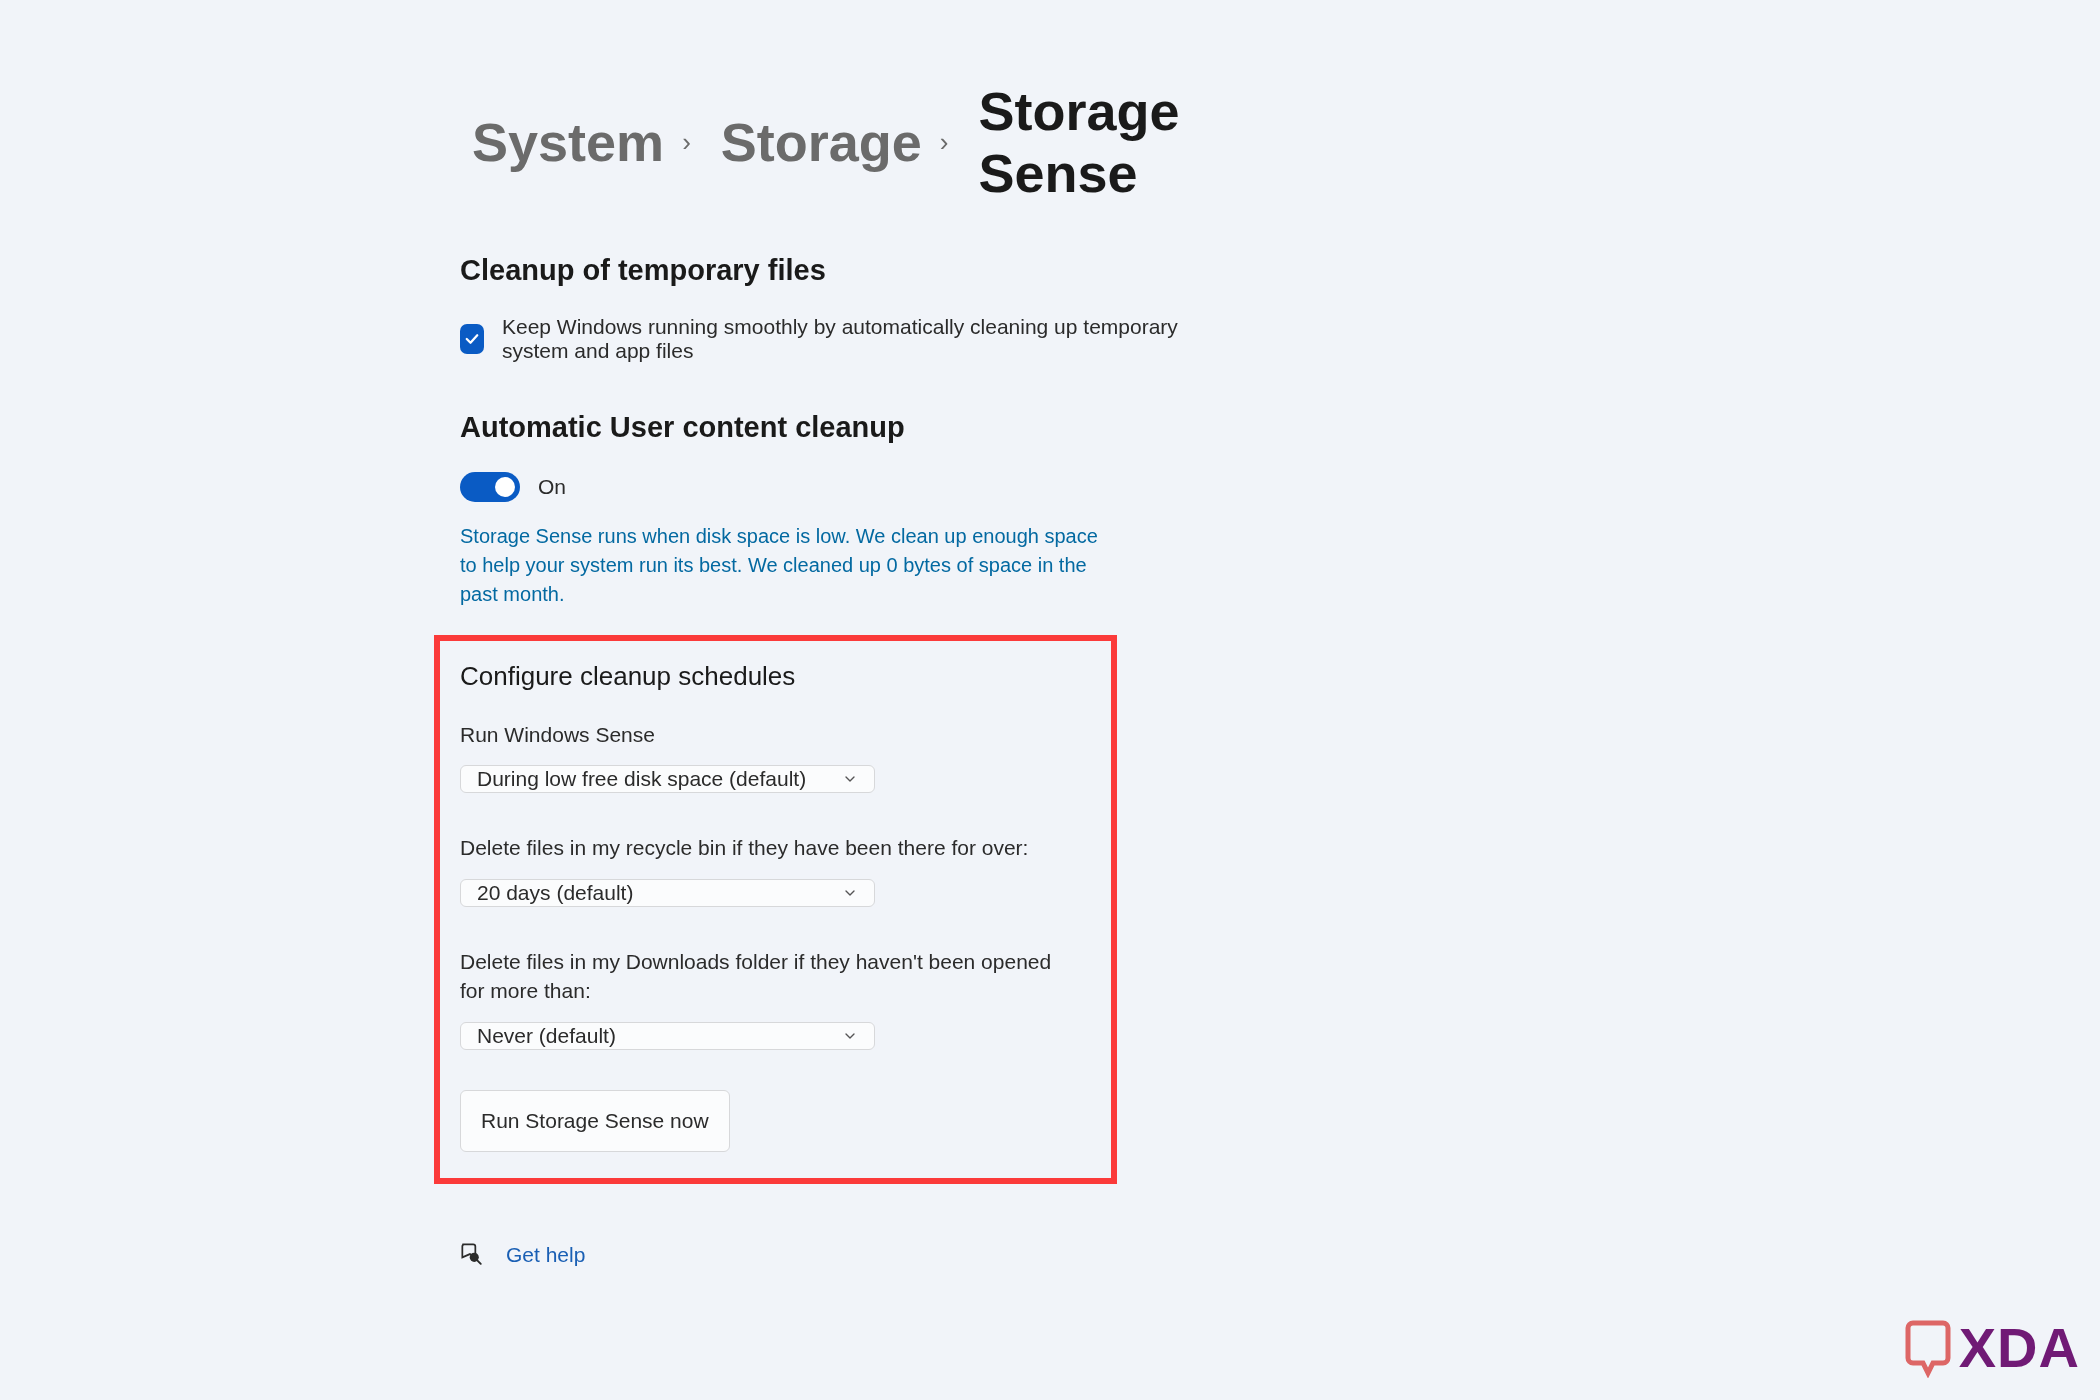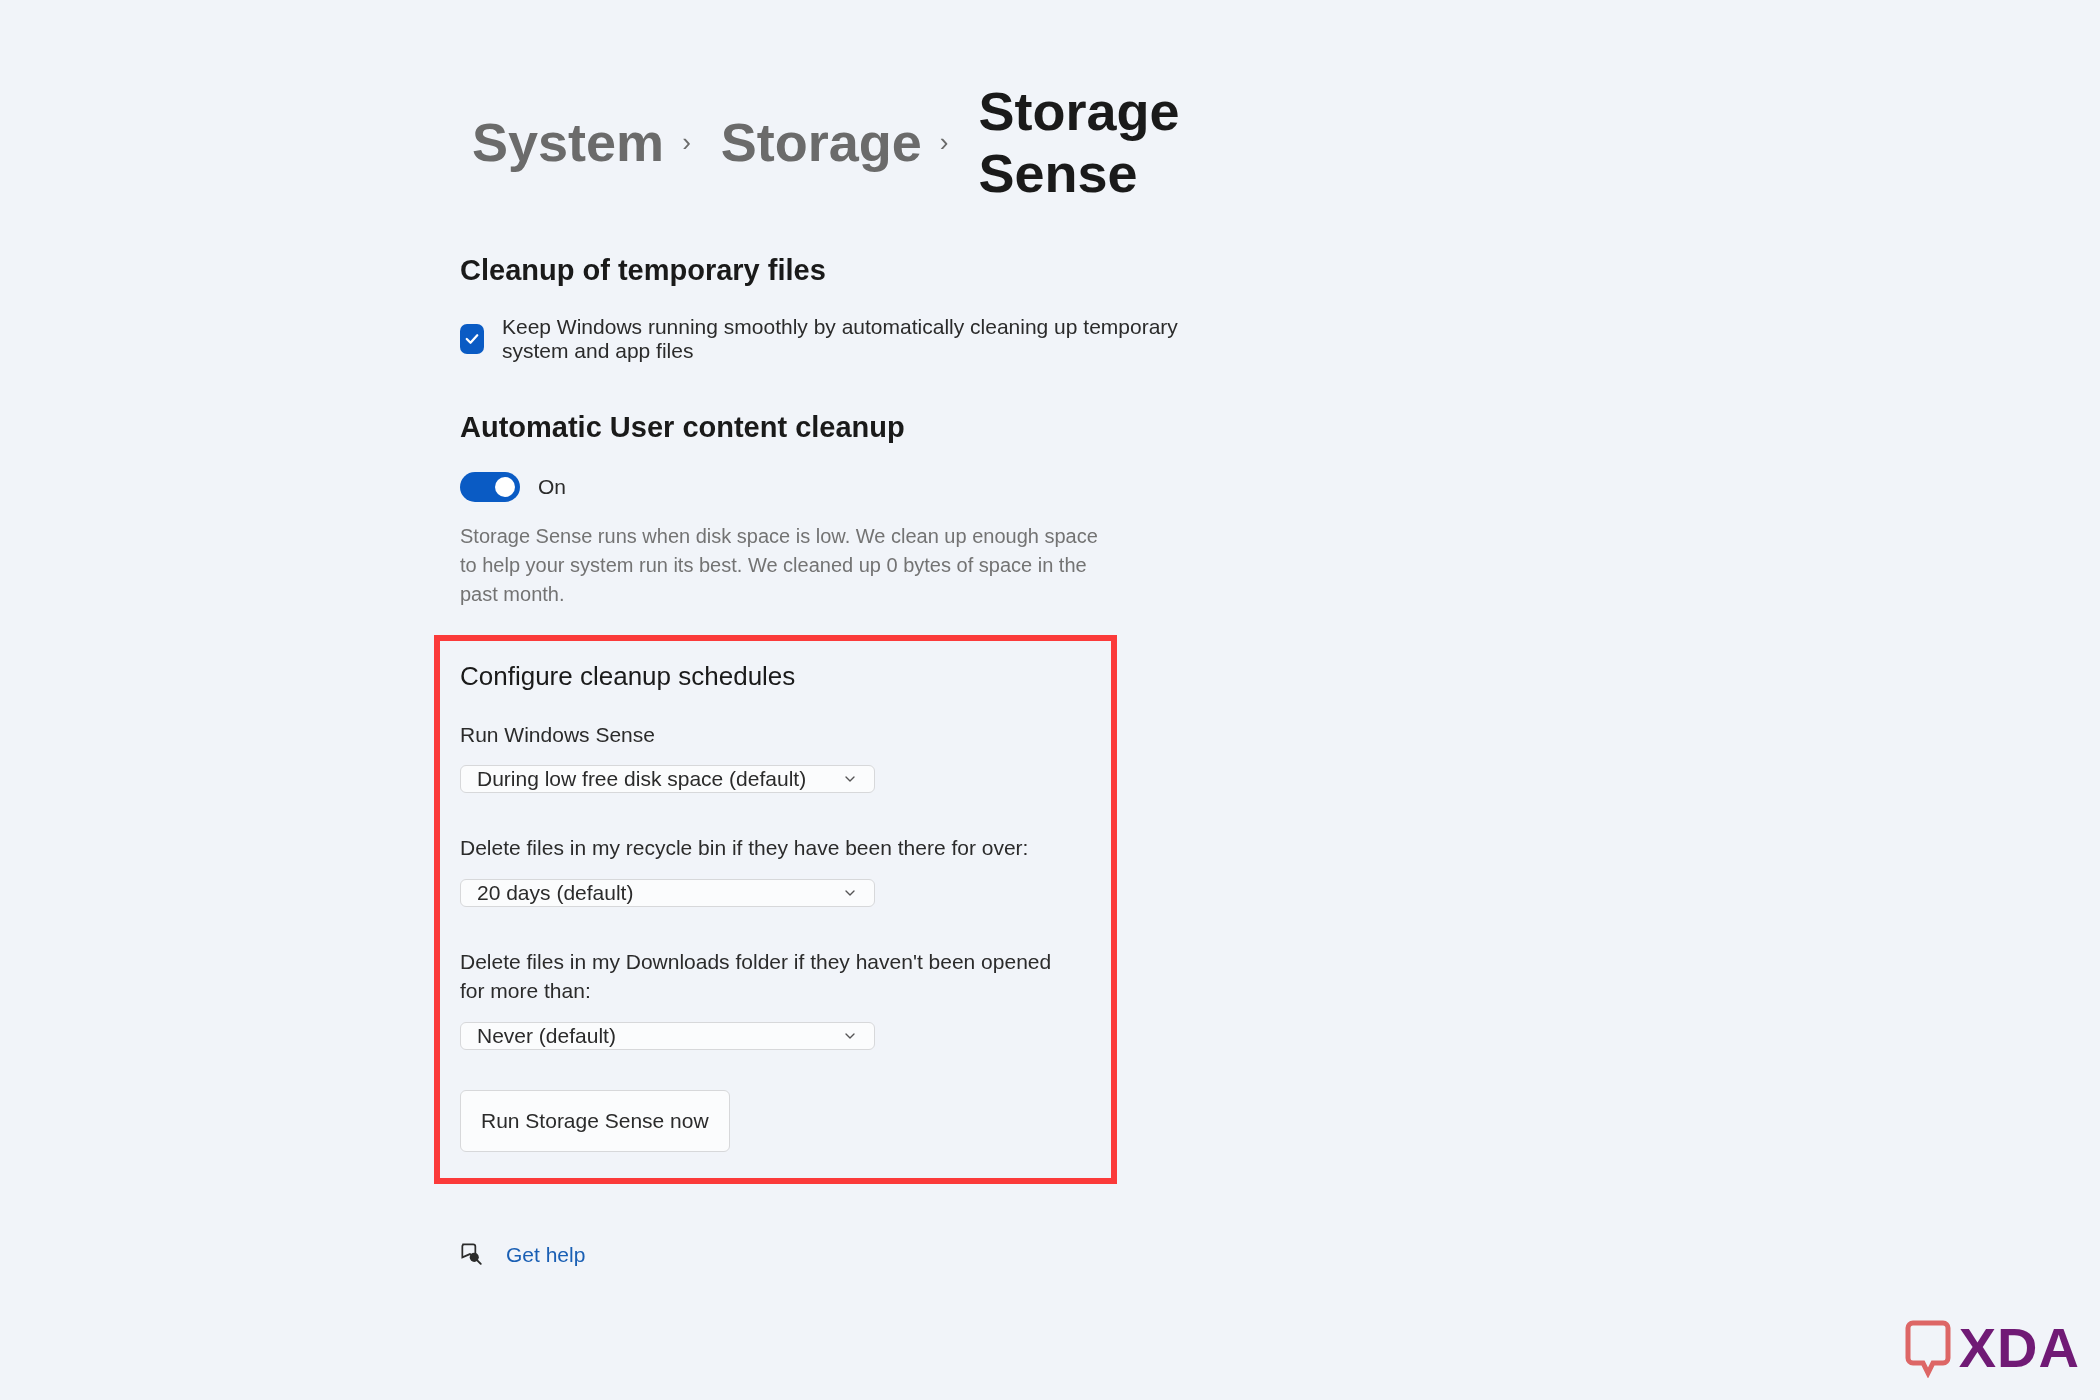--- a/index.html
+++ b/index.html
@@ -87,21 +87,21 @@
     border-radius: 10px;
     background: #fff;
   }
   .toggle-label {
     font-size: 21px;
     color: #2b2b2b;
   }
   .description {
     font-size: 20px;
     line-height: 1.45;
-    color: #737373;
+    color: #0369a1;
     max-width: 650px;
     margin-bottom: 26px;
   }
   .highlight-box {
     border: 6px solid #fb3a3a;
     padding: 12px 20px 26px 20px;
     width: 683px;
     margin-left: -26px;
   }
   .sub-heading {

